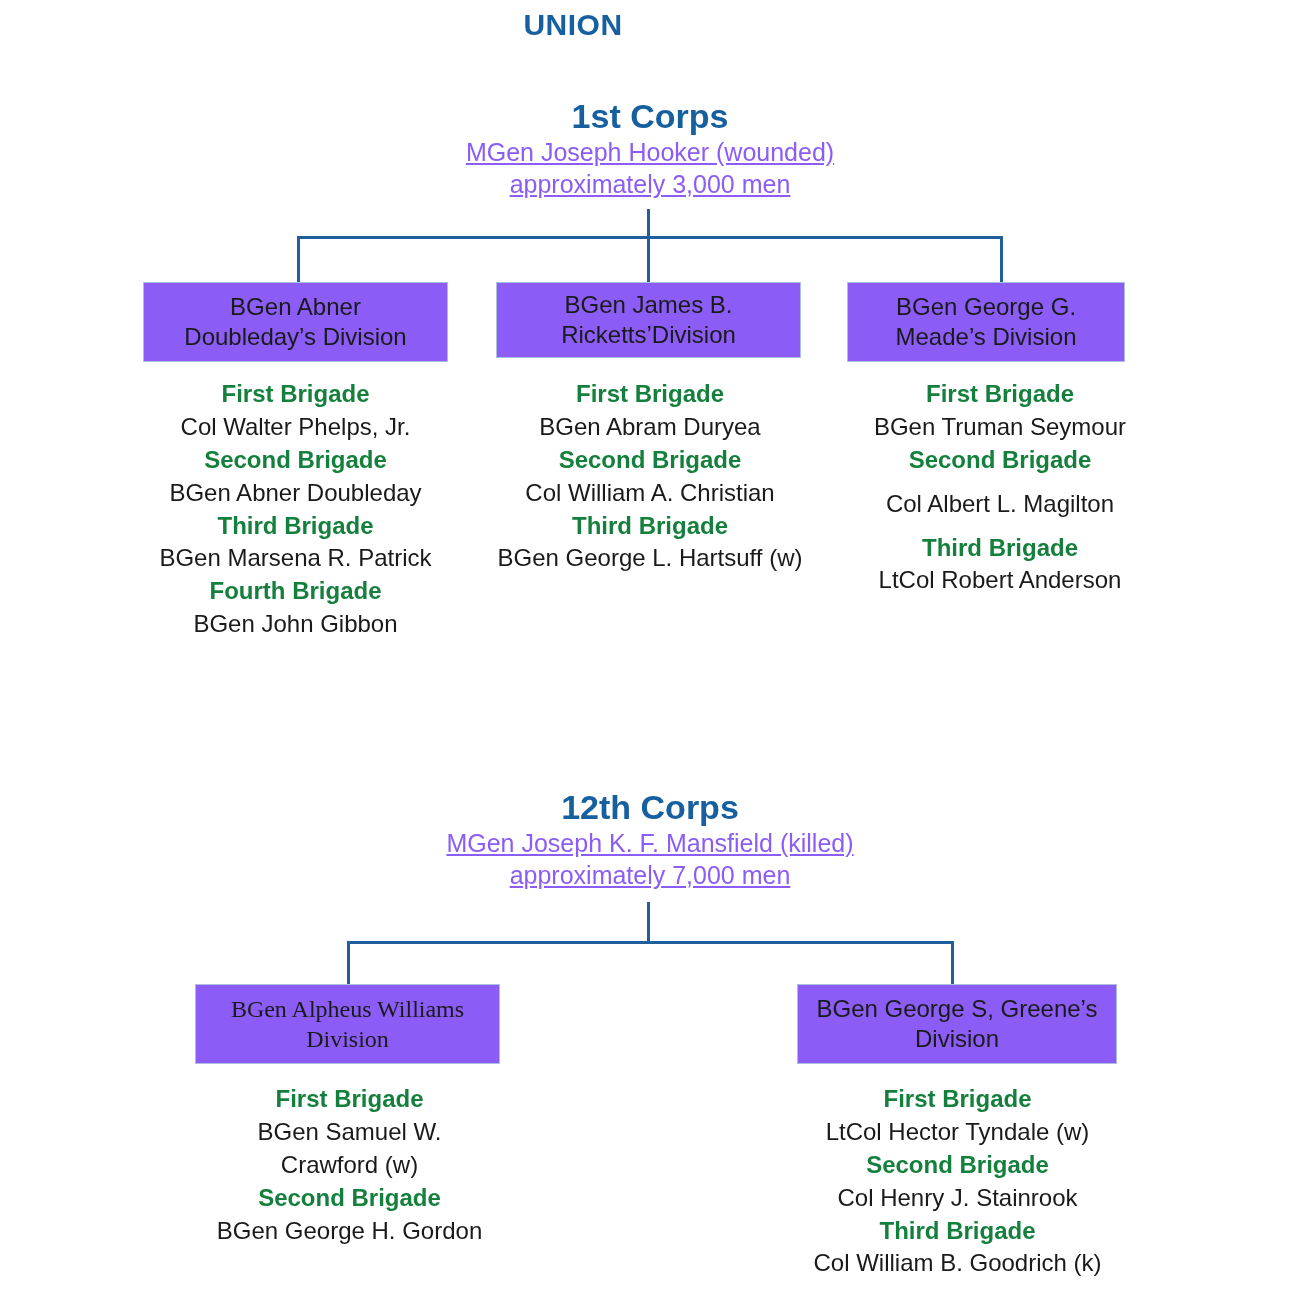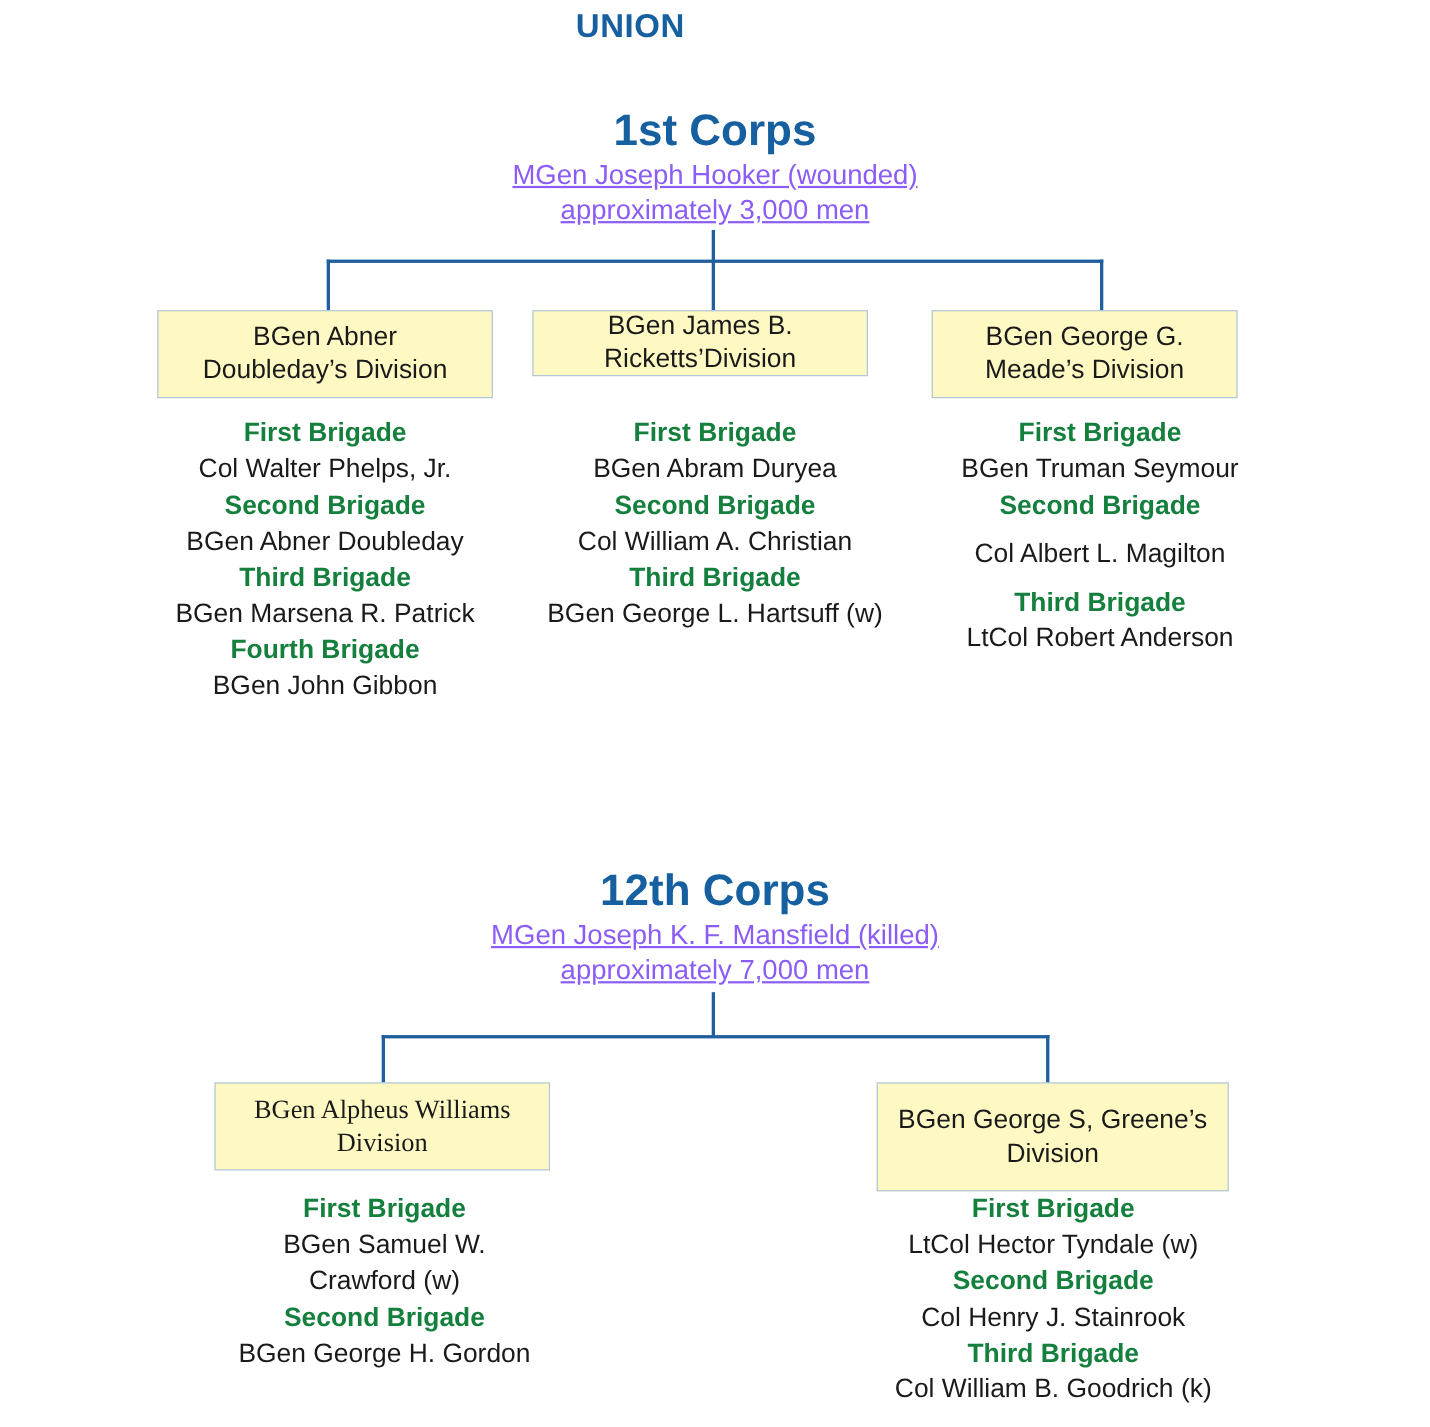--- a/index.html
+++ b/index.html
@@ -27,21 +27,21 @@
     text-align: center;
     font-size: 30px;
     font-weight: bold;
     color: #16609f;
     letter-spacing: 0.5px;
   }
 
   .corps-block { position: absolute; left: 0; width: 1300px; text-align: center; }
 
   .corps-title {
-    font-size: 40px;
+    font-size: 34px;
     font-weight: bold;
     color: #16609f;
     line-height: 1.18;
     margin: 0;
   }
   .corps-line {
     font-size: 25px;
     font-weight: normal;
     color: #8b5cf6;
     line-height: 1.28;
@@ -51,21 +51,21 @@
 
   
   .conn { position: absolute; background: #1f5f9e; }
   .conn-v { width: 3px; }
   .conn-h { height: 3px; }
 
   
   .divbox {
     position: absolute;
     border: 1.5px solid #a8c0de;
-    background: #fef9c3;
+    background: #8b5cf6;
     box-sizing: border-box;
     display: flex;
     align-items: center;
     justify-content: center;
     text-align: center;
     font-size: 24px;
     line-height: 1.26;
     color: #1a1a1a;
     padding: 4px 6px;
   }
@@ -109,21 +109,21 @@
   <div class="conn conn-v" style="left:647px; top:236px; height:47px;"></div>
   <div class="conn conn-v" style="left:1000px; top:236px; height:47px;"></div>
 
   <div class="divbox" style="left:143px; top:282px; width:305px; height:80px;">
     <span>
       <span>BGen Abner</span>
       <span>Doubleday’s Division</span>
     </span>
   </div>
 
-  <div class="divbox" style="left:484px; top:282px; width:305px; height:60px;">
+  <div class="divbox" style="left:496px; top:282px; width:305px; height:76px;">
     <span>
       <span>BGen James B.</span>
       <span>Ricketts’Division</span>
     </span>
   </div>
 
   <div class="divbox" style="left:847px; top:282px; width:278px; height:80px;">
     <span>
       <span>BGen George G.</span>
       <span>Meade’s Division</span>
@@ -170,21 +170,21 @@
   <div class="conn conn-v" style="left:347px; top:941px; height:44px;"></div>
   <div class="conn conn-v" style="left:951px; top:941px; height:44px;"></div>
 
   <div class="divbox" style="left:195px; top:984px; width:305px; height:80px;font-family:Liberation Serif, serif;">
     <span>
       <span>BGen Alpheus Williams</span>
       <span>Division</span>
     </span>
   </div>
 
-  <div class="divbox" style="left:797px; top:984px; width:320px; height:99px;">
+  <div class="divbox" style="left:797px; top:984px; width:320px; height:80px;">
     <span>
       <span>BGen George S, Greene’s</span>
       <span>Division</span>
     </span>
   </div>
 
   <div class="brigades" style="left:182px; top:1083px; width:335px;">
     <div class="bname">First Brigade</div>
     <div class="bcmd wrap" style="padding:0 40px;">BGen Samuel W. Crawford (w)</div>
     <div class="bname">Second Brigade</div>

